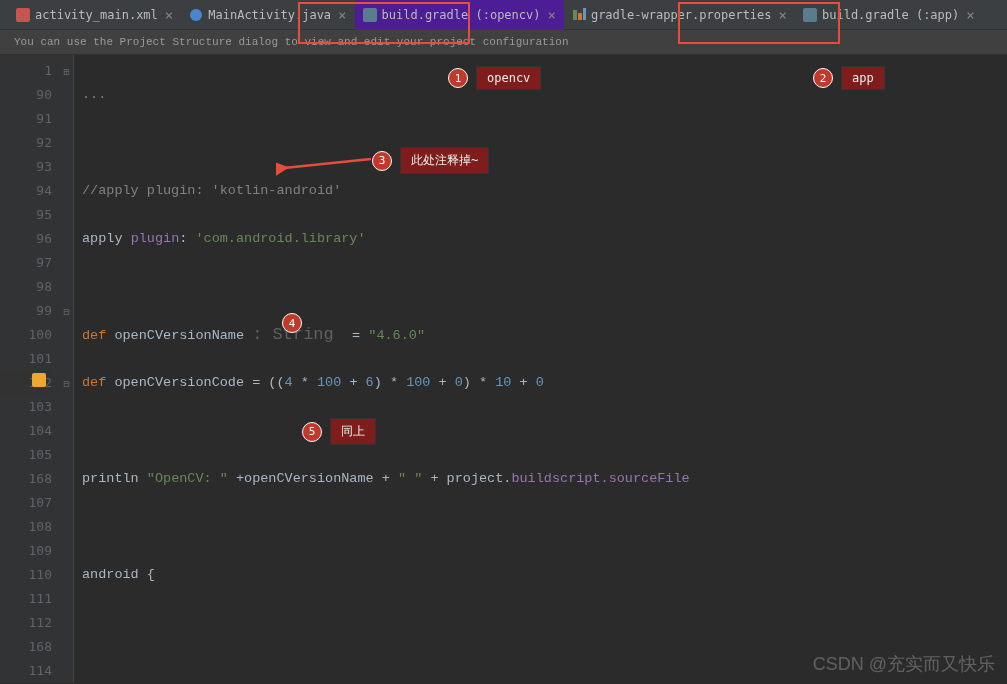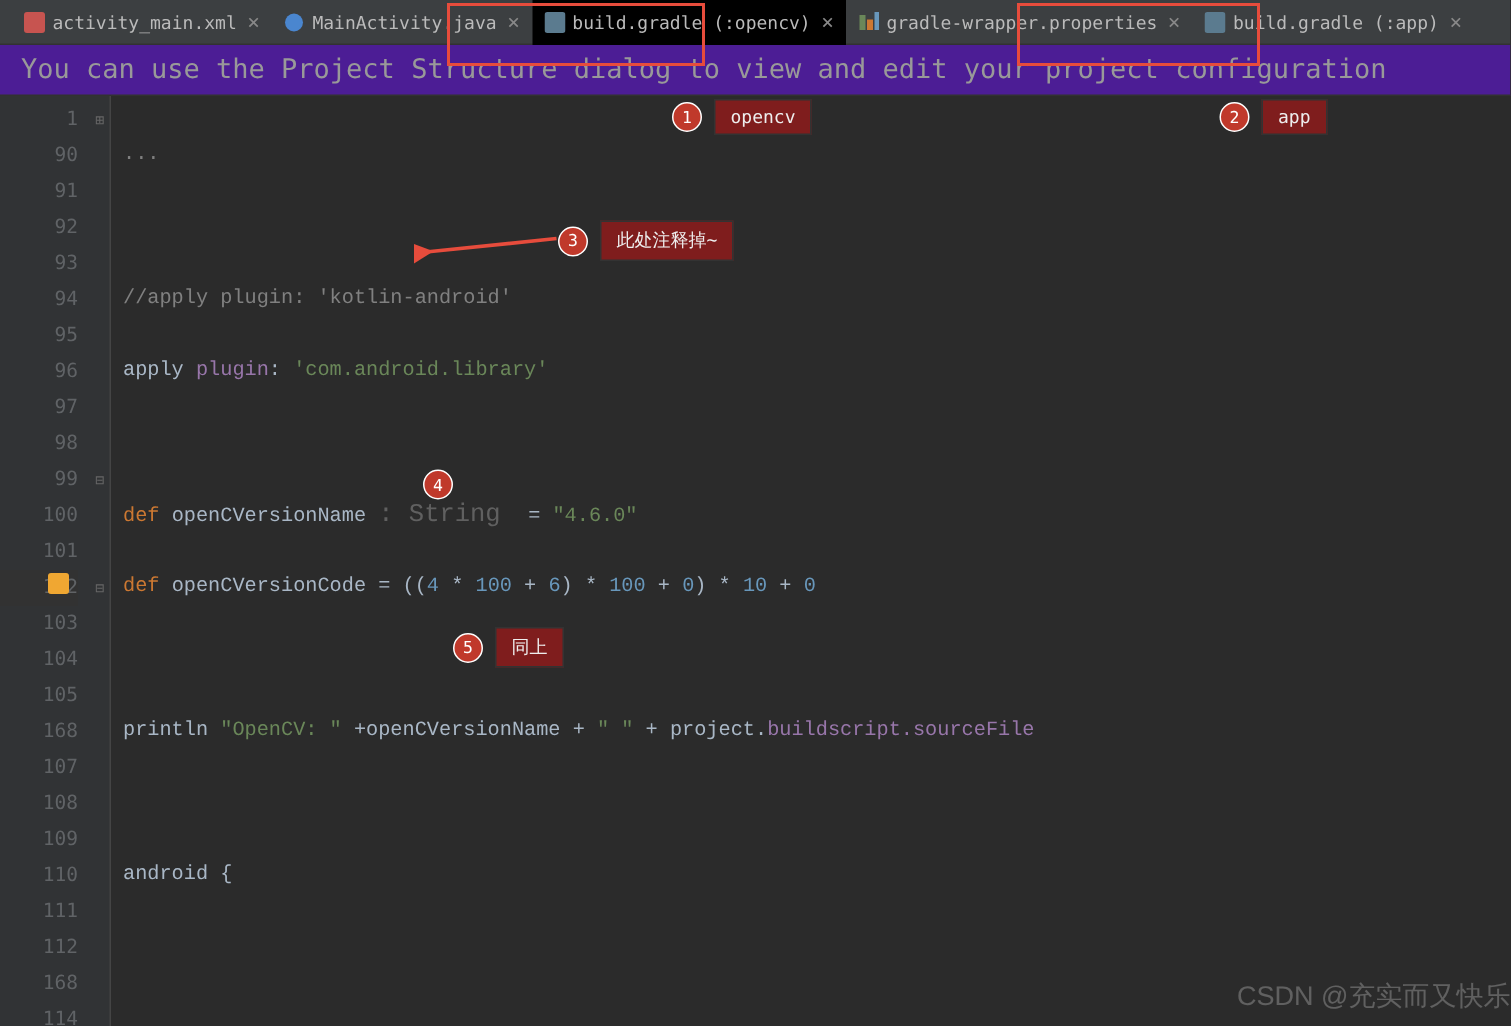--- a/index.html
+++ b/index.html
@@ -18,28 +18,29 @@
   height:30px;
   border-bottom:1px solid #323232;
   padding-left:8px;
 }
 .tab {
   display:flex; align-items:center;
   padding:0 8px; height:30px;
   color:#bbbbbb; font-size:12px;
   cursor:pointer; gap:5px;
 }
-.tab.active { background:#000000; }
+.tab.active { background:#4c1d95; }
 .tab .icon { width:14px; height:14px; display:flex; align-items:center; justify-content:center; }
 .tab .close { color:#888; font-size:14px; margin-left:2px; }
 .hint-bar {
-  background:#4c1d95;
-  color:#999; font-size:18px;
+  background:#404040;
+  color:#999; font-size:11px;
   padding:6px 14px;
   border-bottom:1px solid #323232;
+  font-family:Liberation Mono, monospace;
 }
 .editor { display:flex; height:calc(100% - 56px); }
 .gutter {
   width:60px; background:#313335;
   text-align:right; padding:4px 8px 0 0;
   color:#606366; font-family:Consolas,monospace; font-size:13px;
   user-select:none;
 }
 .gutter div { height:24px; line-height:24px; }
 .fold-col {
@@ -79,21 +80,21 @@
   width:20px; height:20px; border-radius:50%;
   background:#c0392b; color:#fff; font-size:11px;
   display:flex; align-items:center; justify-content:center;
   border:1px solid #fff;
 }
 .clabel {
   background:#7f1d1d; color:#eee; padding:4px 10px;
   font-size:12px; border:1px solid #333;
 }
 .watermark {
-  position:absolute; right:0; bottom:8px;
+  position:absolute; right:12px; bottom:8px;
   color:rgba(255,255,255,0.25); font-size:18px;
   font-family:"Microsoft YaHei",sans-serif;
 }
 svg.arrow { position:absolute; }
 </style>
 </head>
 <body>
 
 <div class="tabs">
   <div class="tab">

